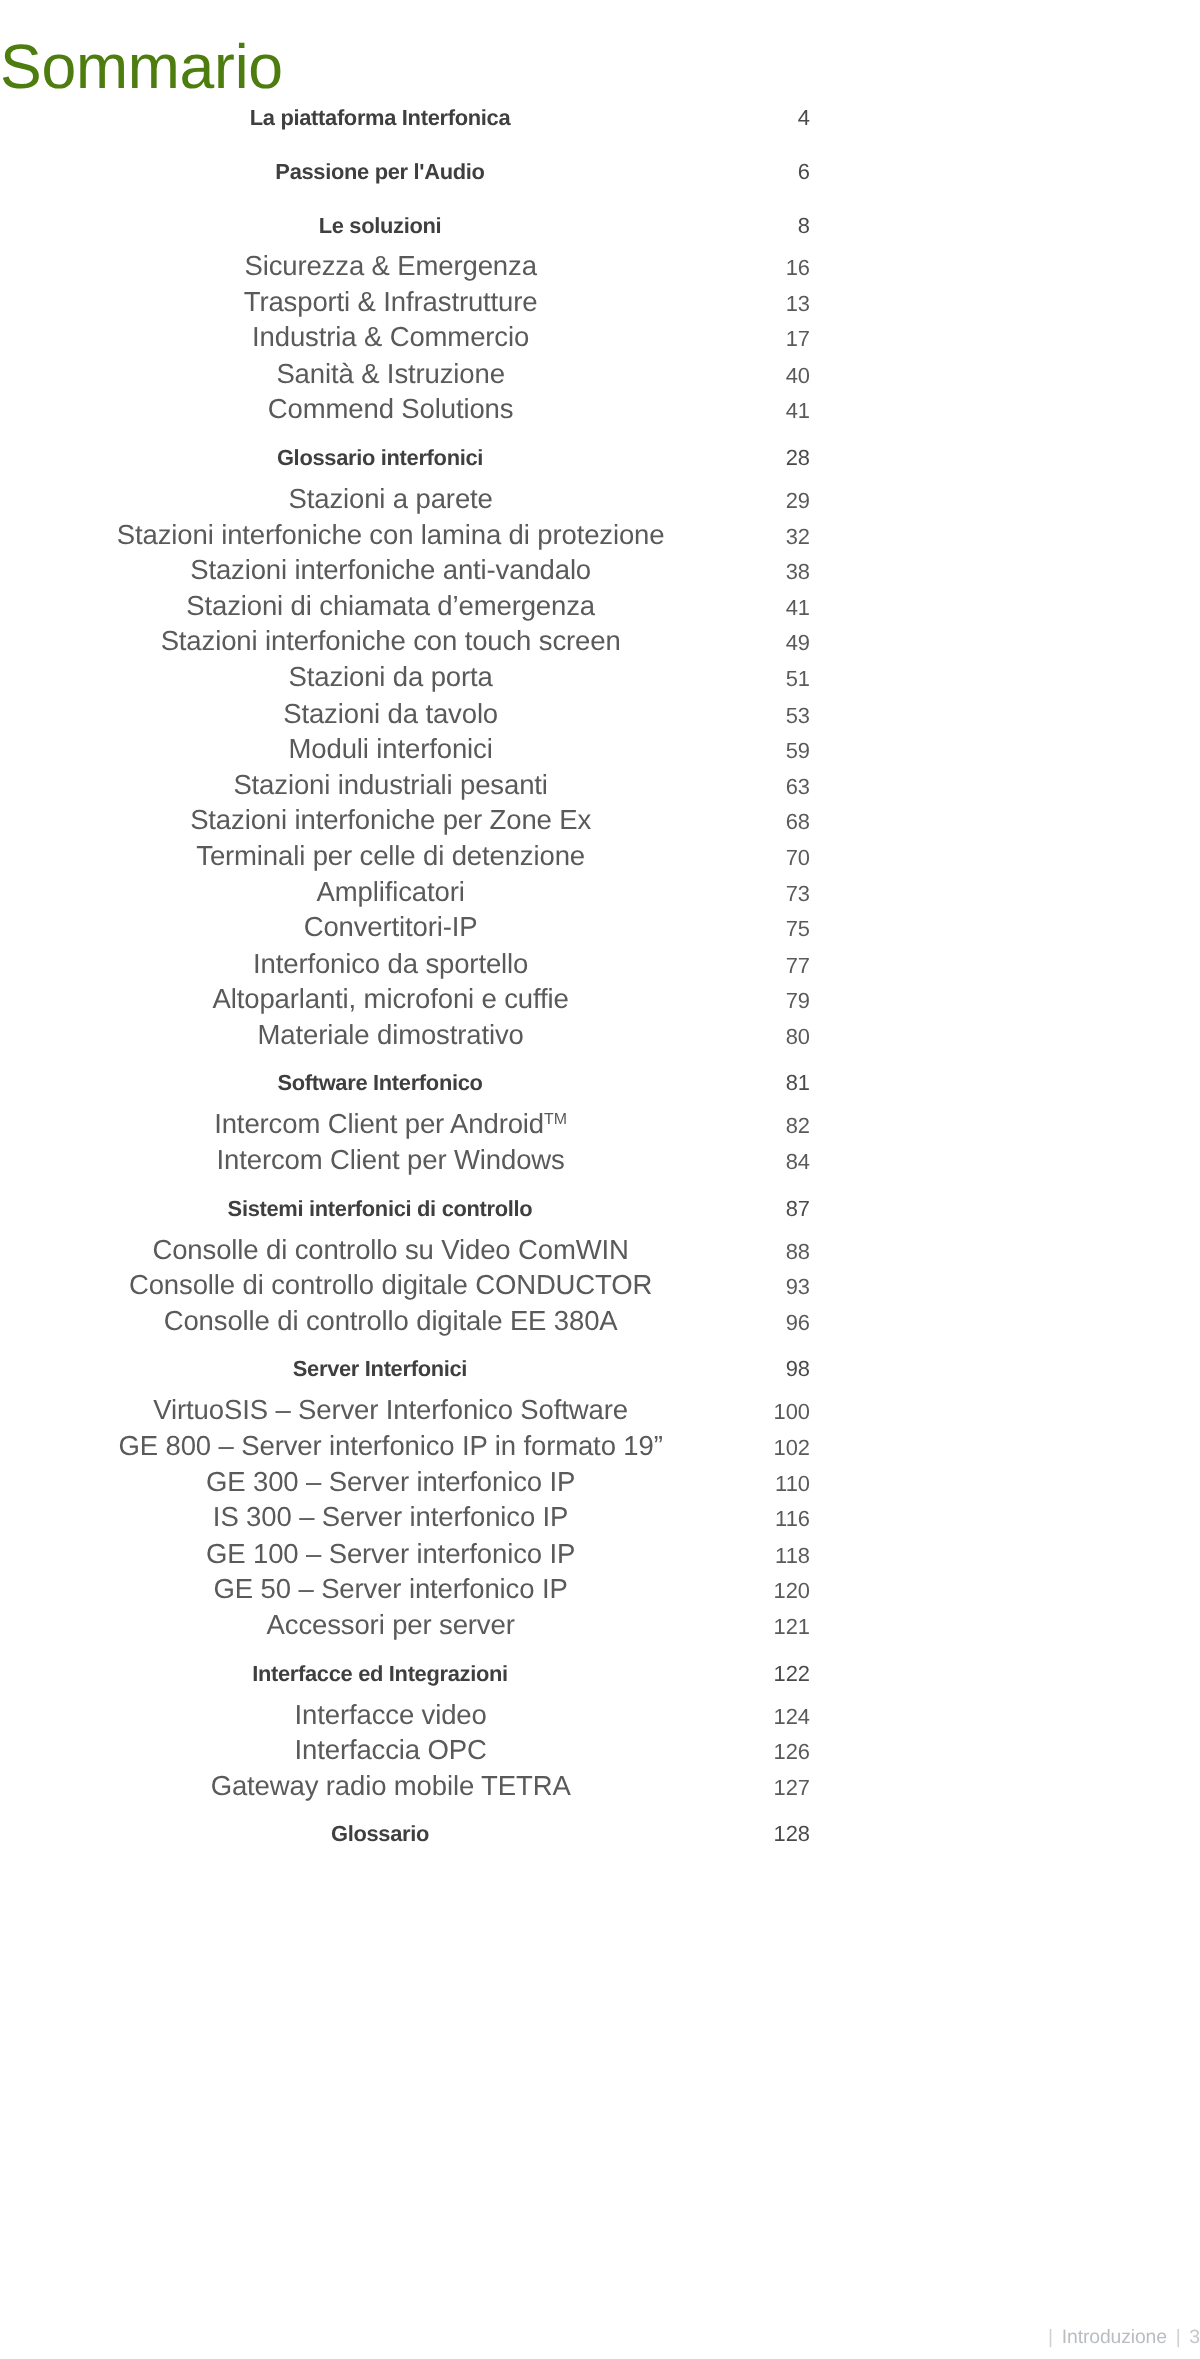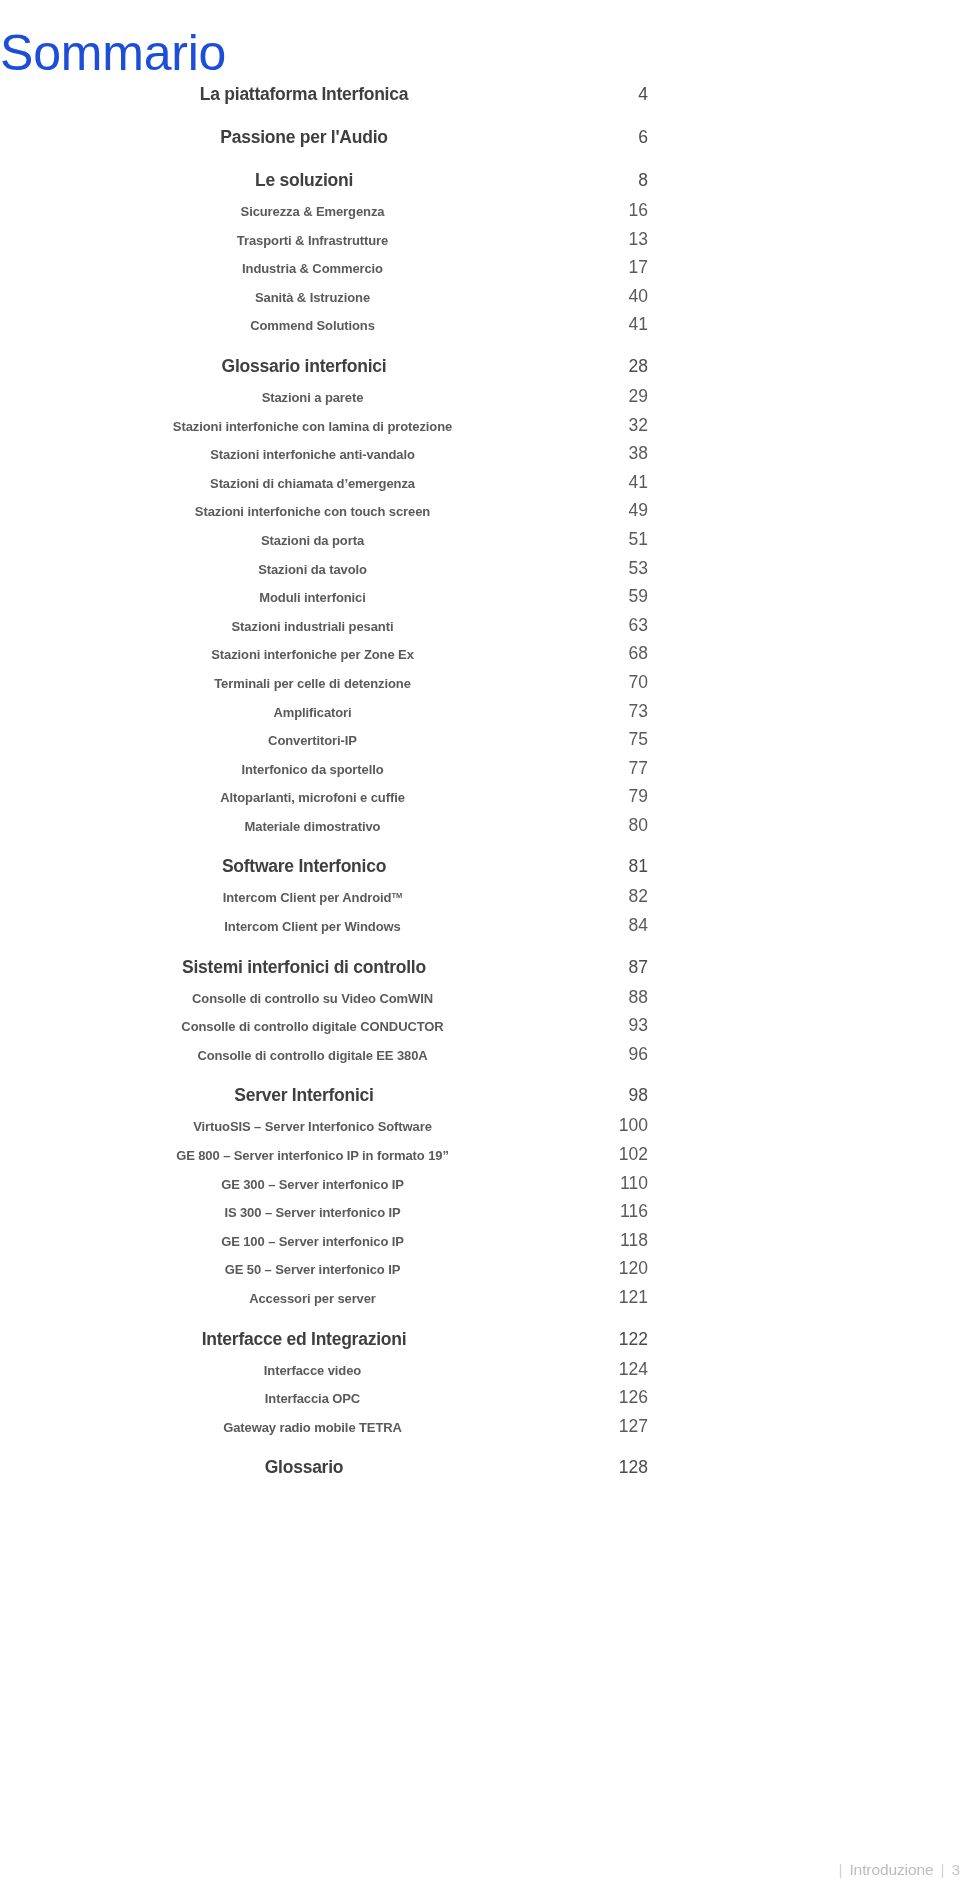--- a/index.html
+++ b/index.html
@@ -27,21 +27,21 @@
   }
 
   
   .doc-title {
     position: absolute;
     left: 0px;
     top: -6px;
     font-size: 50px;
     font-weight: 300;
     letter-spacing: -0.2px;
-    color: #1d4ed8;
+    color: #4d7c0f;
     line-height: 1.0;
     white-space: nowrap;
   }
 
   
   .toc {
     position: absolute;
     left: 0px;
     top: 84px;
     width: 648px;
@@ -82,22 +82,22 @@
   }
   .toc-row.section .page-no {
     font-weight: 400;
     font-size: 17.5px;
     color: #4a4a4a;
     letter-spacing: 0px;
   }
 
   
   .toc-row.item .label {
-    font-weight: 700;
-    font-size: 13px;
+    font-weight: 400;
+    font-size: 22px;
     color: #5a5a5a;
     letter-spacing: -0.1px;
     padding-left: 17px;
   }
   .toc-row.item .page-no {
     font-weight: 400;
     font-size: 17.5px;
     color: #5a5a5a;
   }
 

